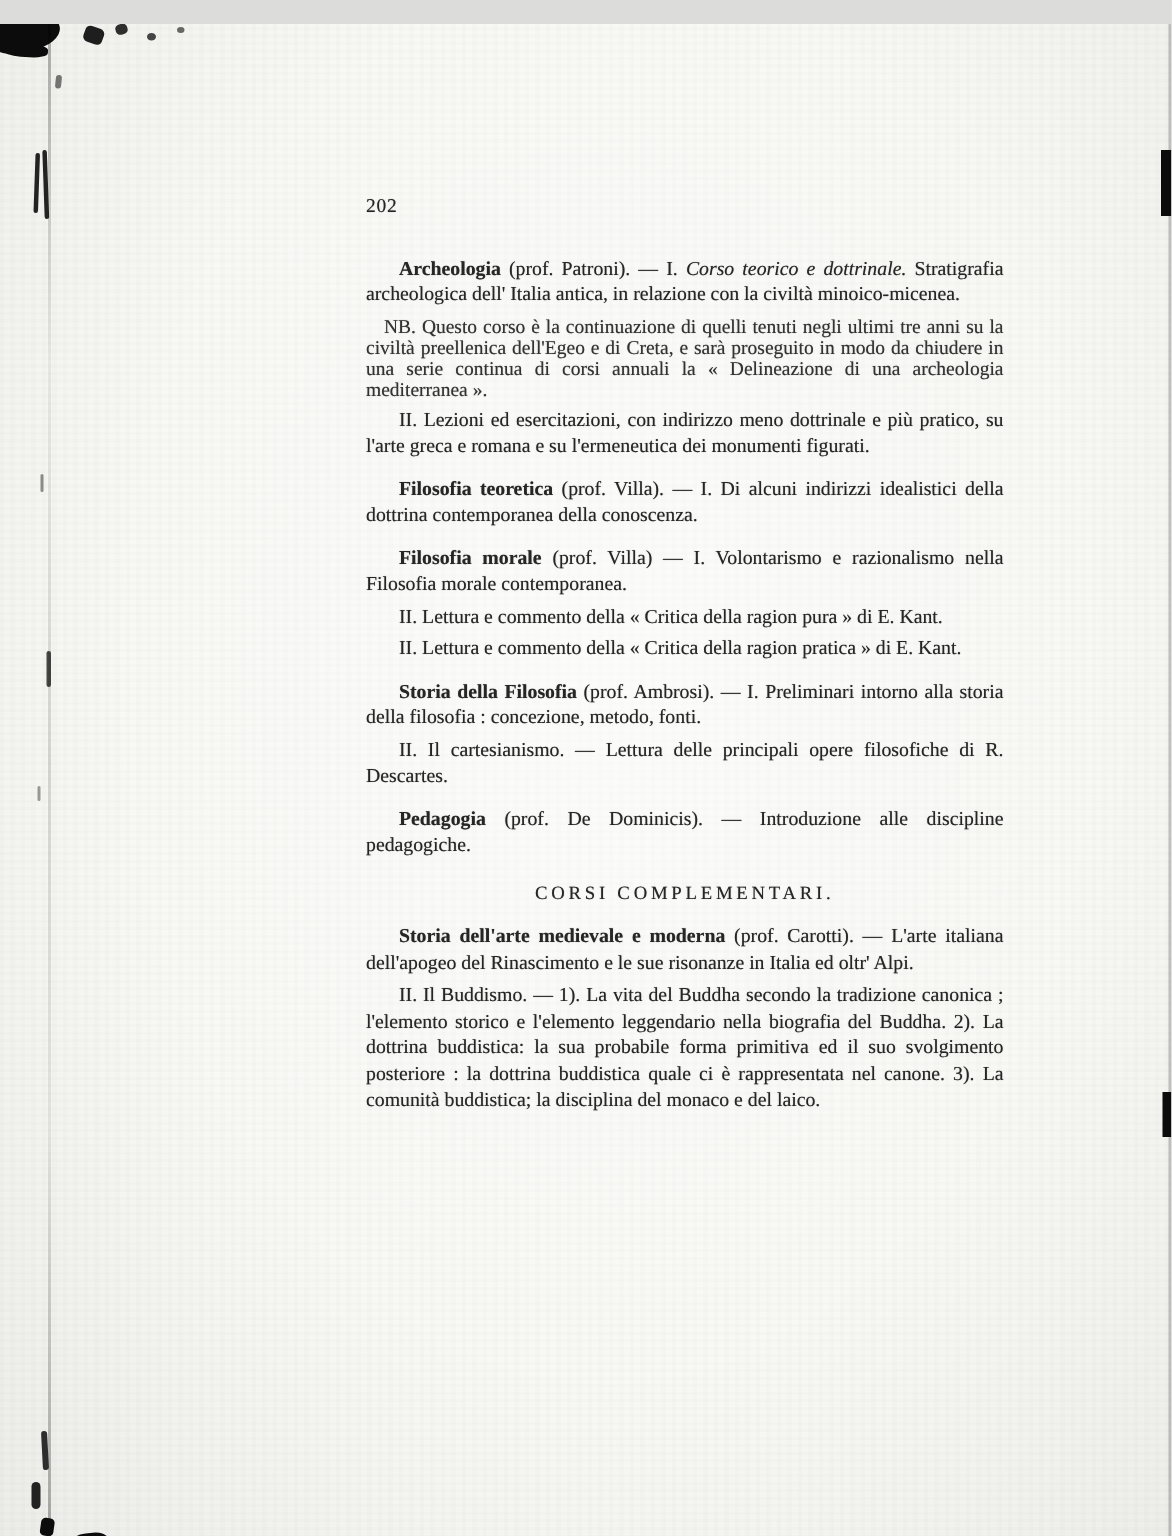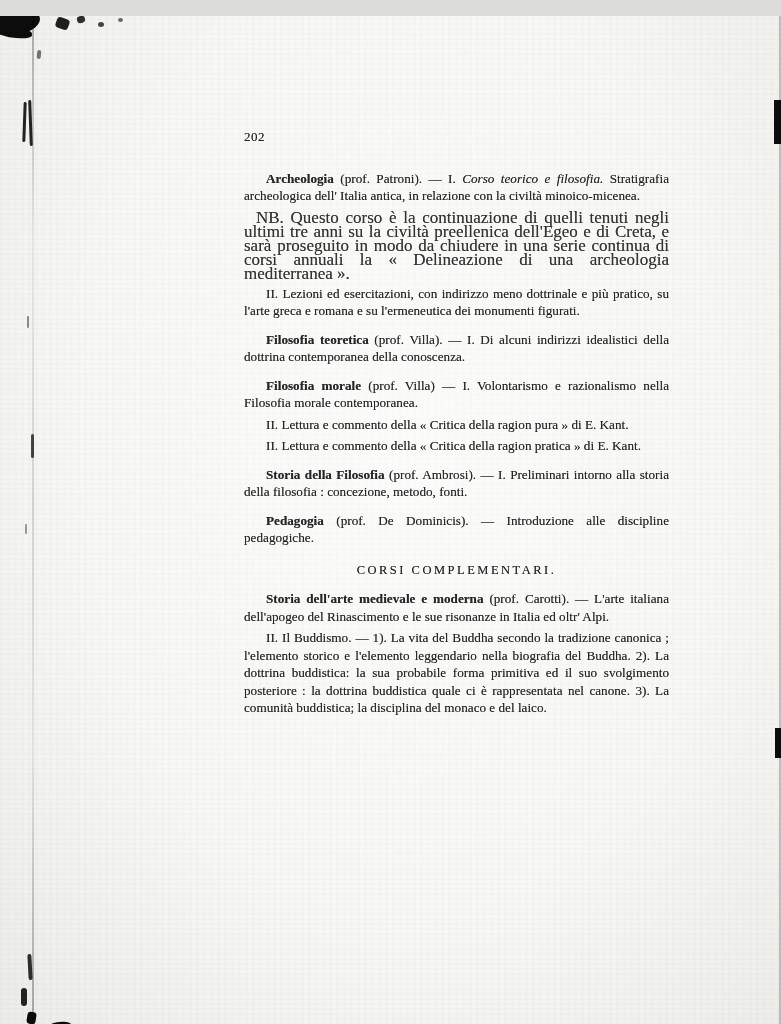--- a/index.html
+++ b/index.html
@@ -53,21 +53,21 @@
   .text-block{
     position:absolute; left:244px; top:112px; width:425px;
     font-size:13.2px; line-height:17.5px; color:var(--ink,#262626);
     text-align:justify;
     text-shadow:0 0 .6px rgba(40,40,40,.55);
   }
   .page-number{ margin-bottom:24px; font-size:13px; letter-spacing:.5px; }
   .para{ text-indent:22px; }
   .para.body{ margin-top:4px; }
   .para.course{ margin-top:11px; }
-  .para.note{ margin-top:6px; font-size:17px; line-height:14px; text-indent:12px; color:#333; }
+  .para.note{ margin-top:6px; font-size:13px; line-height:14px; text-indent:12px; color:#333; }
   .para.heading{ margin:15px 0 9px; text-align:center; text-indent:0; letter-spacing:2.5px; font-size:12.5px;font-family:Liberation Serif, serif; }
   .seg-b{ font-weight:700; }
   .seg-i{ font-style:italic; }
 </style>
 </head>
 <body>
 
 <div class="scan-page">
 
   <div class="vignette"></div>
@@ -93,28 +93,29 @@
   <div class="art right-line"></div>
   <div class="art rb1"></div>
   <div class="art rb2"></div>
 
   <div class="art bottom-line"></div>
   <div class="art bottom-blob"></div>
 
   <div class="text-block">
     <div class="page-number">202</div>
     <div class="paragraphs">
-        <p class="para course"><span class="seg-b ">Archeologia</span><span class=""> (prof. Patroni). — I. </span><span class="seg-i">Corso teorico e filosofia.</span><span class=""> Stratigrafia archeologica dell' Italia antica, in relazione con la civiltà minoico-micenea.</span></p>
+        <p class="para course"><span class="seg-b ">Archeologia</span><span class=""> (prof. Patroni). — I. </span><span class="seg-i">Corso teorico e dottrinale.</span><span class=""> Stratigrafia archeologica dell' Italia antica, in relazione con la civiltà minoico-micenea.</span></p>
         <p class="para note"><span class="">NB. Questo corso è la continuazione di quelli tenuti negli ultimi tre anni su la civiltà preellenica dell'Egeo e di Creta, e sarà proseguito in modo da chiudere in una serie continua di corsi annuali la « Delineazione di una archeologia mediterranea ».</span></p>
         <p class="para body"><span class="">II. Lezioni ed esercitazioni, con indirizzo meno dottrinale e più pratico, su l'arte greca e romana e su l'ermeneutica dei monumenti figurati.</span></p>
         <p class="para course"><span class="seg-b ">Filosofia teoretica</span><span class=""> (prof. Villa). — I. Di alcuni indirizzi idealistici della dottrina contemporanea della conoscenza.</span></p>
         <p class="para course"><span class="seg-b ">Filosofia morale</span><span class=""> (prof. Villa) — I. Volontarismo e razionalismo nella Filosofia morale contemporanea.</span></p>
         <p class="para body"><span class="">II. Lettura e commento della « Critica della ragion pura » di E. Kant.</span></p>
         <p class="para body"><span class="">II. Lettura e commento della « Critica della ragion pratica » di E. Kant.</span></p>
         <p class="para course"><span class="seg-b ">Storia della Filosofia</span><span class=""> (prof. Ambrosi). — I. Preliminari intorno alla storia della filosofia : concezione, metodo, fonti.</span></p>
+        <p class="para body"><span class="">II. Il cartesianismo. — Lettura delle principali opere filosofiche di R. Descartes.</span></p>
         <p class="para course"><span class="seg-b ">Pedagogia</span><span class=""> (prof. De Dominicis). — Introduzione alle discipline pedagogiche.</span></p>
         <p class="para heading"><span class="">CORSI COMPLEMENTARI.</span></p>
         <p class="para course"><span class="seg-b ">Storia dell'arte medievale e moderna</span><span class=""> (prof. Carotti). — L'arte italiana dell'apogeo del Rinascimento e le sue risonanze in Italia ed oltr' Alpi.</span></p>
         <p class="para body"><span class="">II. Il Buddismo. — 1). La vita del Buddha secondo la tradizione canonica ; l'elemento storico e l'elemento leggendario nella biografia del Buddha. 2). La dottrina buddistica: la sua probabile forma primitiva ed il suo svolgimento posteriore : la dottrina buddistica quale ci è rappresentata nel canone. 3). La comunità buddistica; la disciplina del monaco e del laico.</span></p>
       </div>
   </div>
 
 </div>
 
 </body></html>

